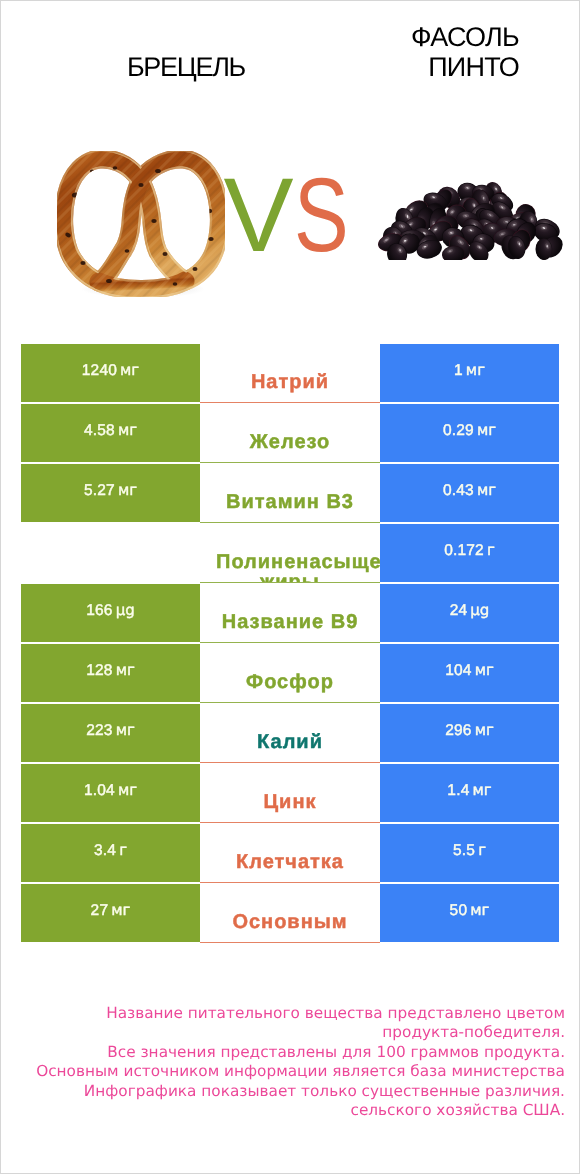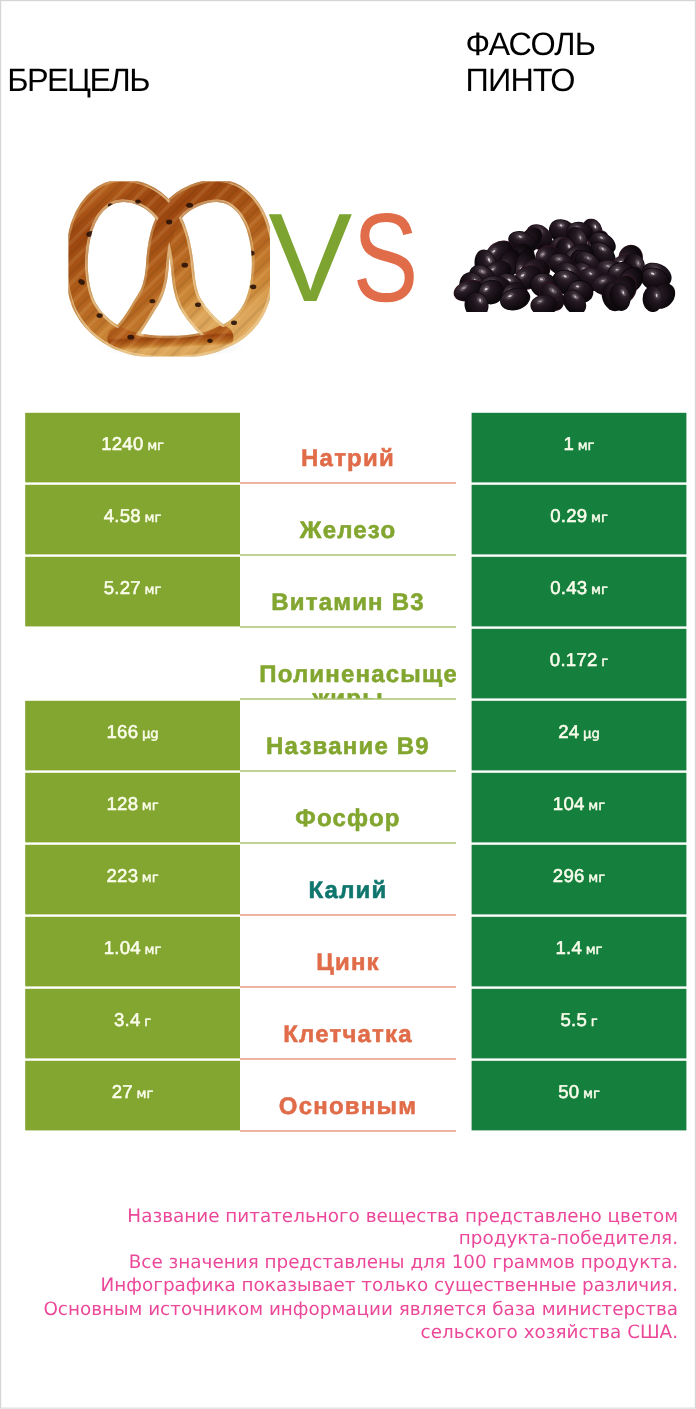--- a/index.html
+++ b/index.html
@@ -8,45 +8,45 @@
     width:580px; height:1174px; overflow:hidden;
     font-family:"Liberation Sans", sans-serif;
     -webkit-font-smoothing:antialiased;
     text-rendering:geometricPrecision;
   }
   .page { opacity:0.999; position:relative; width:578px; height:1172px; border:1px solid #d6d6d6; background:#fff; overflow:hidden; }
 
   
   .hdr { position:absolute; left:0; top:0; width:578px; height:330px; }
   .title { position:absolute; font-size:27px; font-weight:400; color:#000; line-height:30px;
-           text-align:left; letter-spacing:-0.75px; }
+           text-align:right; letter-spacing:-0.75px; }
   .title.left  { left:5px;   width:239px; top:51px; letter-spacing:-1.3px; }
   .title.right { left:387px; width:131px; top:21px; }
 
   .vs { position:absolute; left:-3px; top:165px; width:578px; text-align:center;
         font-size:105px; line-height:100px; font-weight:400; letter-spacing:0px; }
   .vs span { display:inline-block; }
   .vs .v { color:#7da431; }
   .vs .s { color:#e06c49; transform:scaleX(0.78); transform-origin:left center; margin-right:-13px; }
 
   .food { position:absolute; }
   #pretzel { left:56px; top:150px; }
   #beans   { left:374px; top:181px; }
 
   
   .table { position:absolute; left:20px; top:343px; width:538px; }
   .row { position:relative; height:58px; margin-bottom:2px; }
   .cell { position:absolute; top:0; height:58px; display:flex; align-items:center; justify-content:center; box-sizing:border-box; }
   .cell.l { left:0px;   width:179px; background:#82a62f; }
-  .cell.r { left:372px; width:179px; background:#15803d; }
+  .cell.r { left:359px; width:179px; background:#3b82f6; }
   .cell.m { left:179px; width:180px; background:#fff; overflow:hidden; padding:17px 16px 0; align-items:flex-start; }
   .val { color:#fbfdec; font-size:15.5px; font-weight:400; white-space:nowrap; letter-spacing:0.2px;
          font-family:"Liberation Sans", sans-serif; position:relative; top:-2.5px;
          -webkit-text-stroke:0.45px #fbfdec; }
-  .val .u { font-size:11px; font-weight:400; margin-left:3px; letter-spacing:0;
+  .val .u { font-size:15px; font-weight:400; margin-left:3px; letter-spacing:0;
             font-family:"DejaVu Sans", sans-serif; -webkit-text-stroke:0.4px #fbfdec; }
   .nut { font-family:"Liberation Sans", sans-serif; font-size:20px; font-weight:700; text-align:center;
          line-height:19.5px; letter-spacing:1px; width:max-content; max-width:100%; margin:12px auto;
          -webkit-text-stroke:0.45px currentColor; }
   .sep { position:absolute; left:179px; width:180px; bottom:-1px; height:1px; opacity:.85; }
 
   
   .footer { position:absolute; left:14px; top:1003px; width:550px; text-align:right;
             font-family:"DejaVu Sans", sans-serif;
             font-size:15.3px; line-height:19.4px; color:#ec4899; letter-spacing:0; }
@@ -618,18 +618,18 @@
           <span class="val">50<span class="u">мг</span></span>
         </div>
         <div class="sep" style="background:#e06c49"></div>
       </div>
     </div>
 
   <div class="footer" id="footer">
       <div>Название питательного вещества представлено цветом</div>
       <div>продукта-победителя.</div>
       <div>Все значения представлены для 100 граммов продукта.</div>
+      <div>Основным источником информации является база министерства</div>
       <div>Инфографика показывает только существенные различия.</div>
-      <div>Основным источником информации является база министерства</div>
       <div>сельского хозяйства США.</div>
     </div>
 
 </div>
 
 </body></html>

